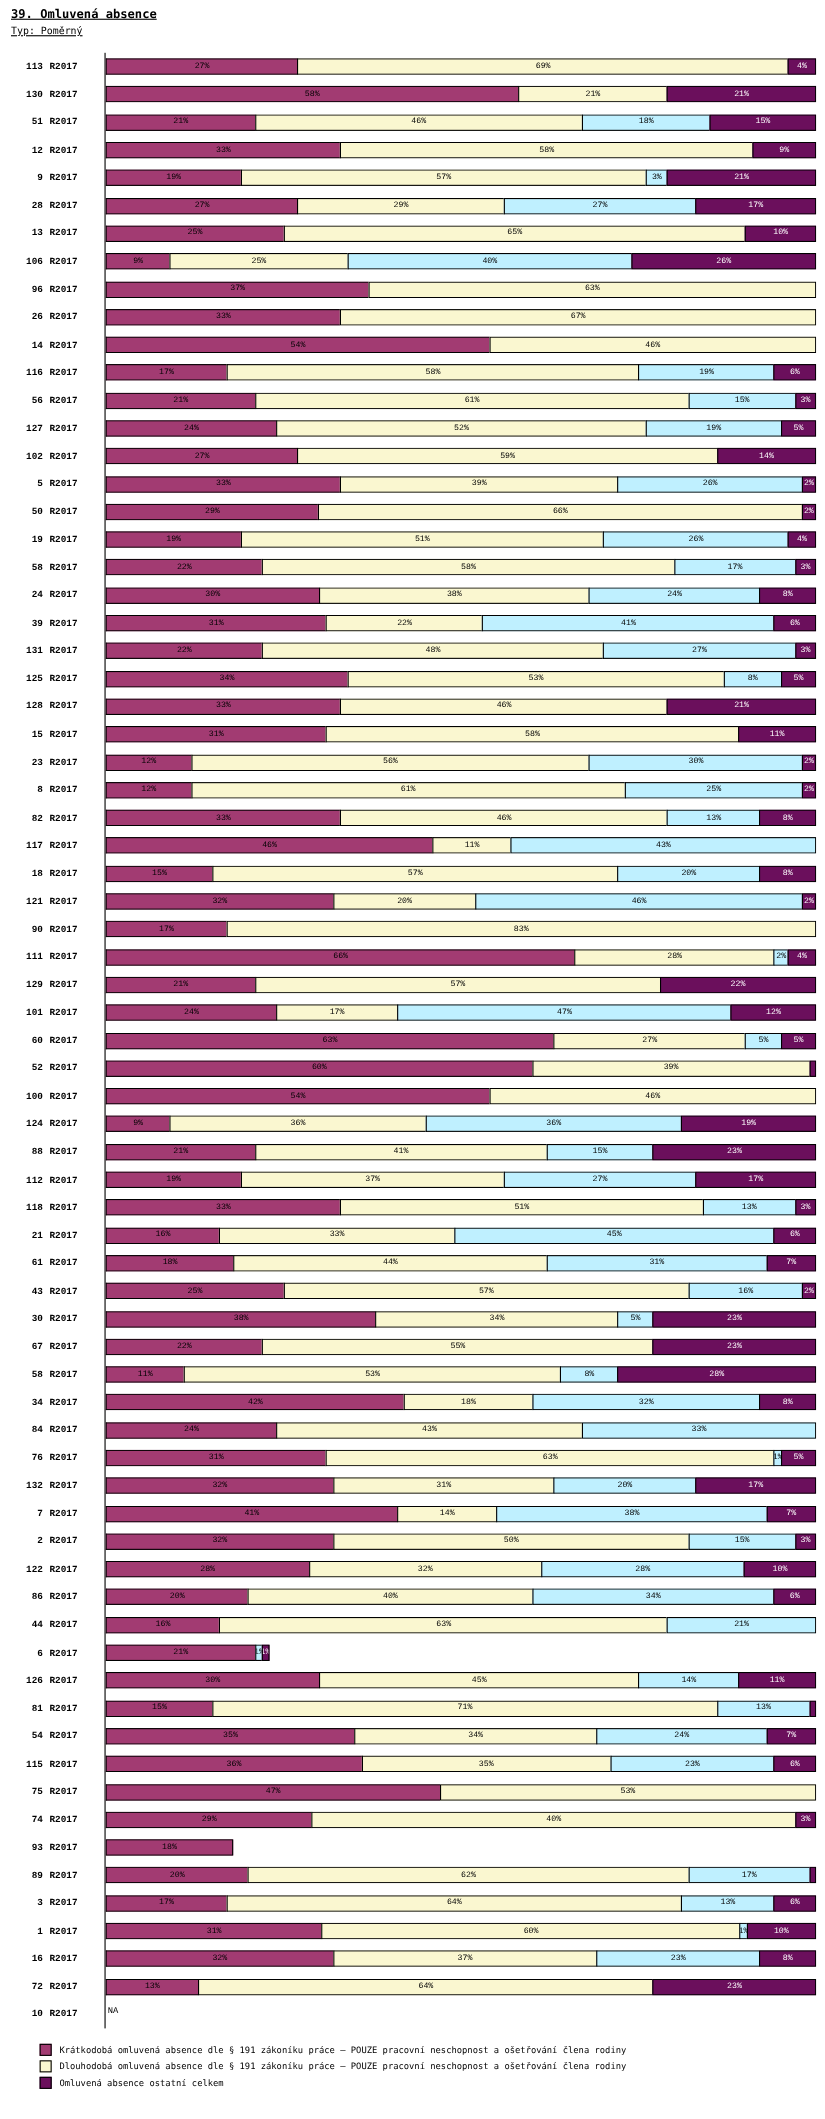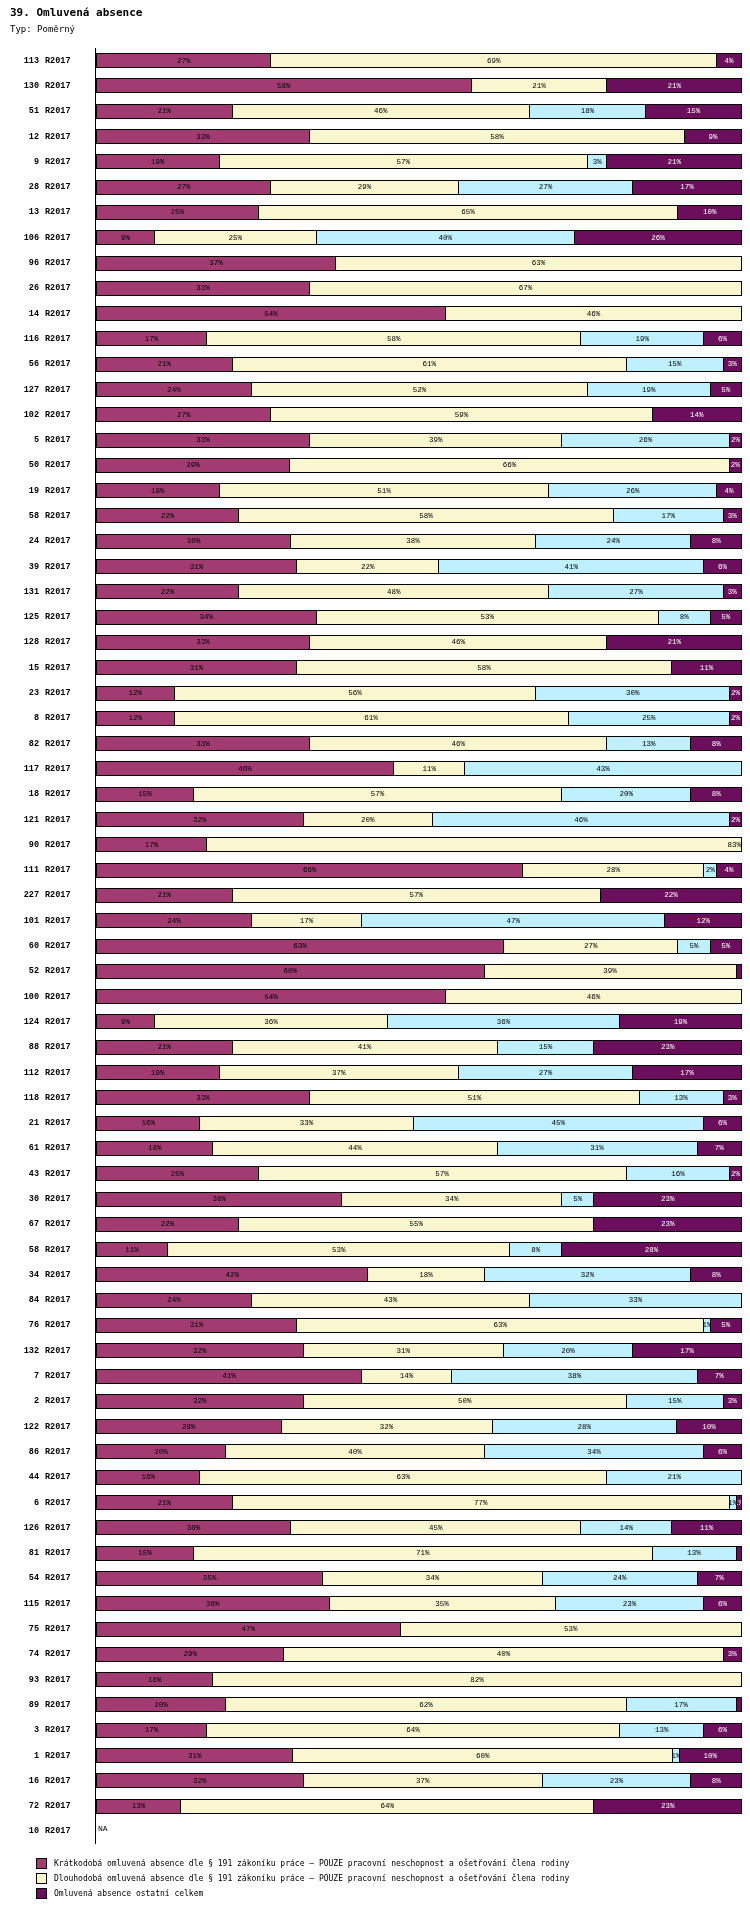--- a/index.html
+++ b/index.html
@@ -14,20 +14,21 @@
   }
   .page {
     position: relative;
     width: 750px;
     min-height: 1926px;
     box-sizing: border-box;
     padding: 6px 8px 4px 8px;
   }
   .title-block {
     margin: 0 0 0 2px;
+    text-decoration: underline;
   }
   .title-line {
     font-size: 11px;
     font-weight: bold;
     line-height: 14px;
     white-space: pre;
   }
   .subtitle-line {
     font-size: 9px;
     line-height: 13px;
@@ -719,21 +720,21 @@
         </div>
         <div class="row">
           <div class="row-labels">
             <span class="row-id">90</span>
             <span class="row-period">R2017</span>
           </div>
           <div class="bar">
             <div class="seg s0" style="width: 17%;">
               <span class="seg-label">17%</span>
             </div>
-            <div class="seg s1" style="width: 83%; justify-content: flex-end;">
+            <div class="seg s1" style="width: 83%;">
               <span class="seg-label">83%</span>
             </div>
           </div>
         </div>
         <div class="row">
           <div class="row-labels">
             <span class="row-id">111</span>
             <span class="row-period">R2017</span>
           </div>
           <div class="bar">
@@ -746,21 +747,21 @@
             <div class="seg s2" style="width: 2%;">
               <span class="seg-label">2%</span>
             </div>
             <div class="seg s3" style="width: 4%;">
               <span class="seg-label">4%</span>
             </div>
           </div>
         </div>
         <div class="row">
           <div class="row-labels">
-            <span class="row-id">227</span>
+            <span class="row-id">129</span>
             <span class="row-period">R2017</span>
           </div>
           <div class="bar">
             <div class="seg s0" style="width: 21%;">
               <span class="seg-label">21%</span>
             </div>
             <div class="seg s1" style="width: 57%;">
               <span class="seg-label">57%</span>
             </div>
             <div class="seg s3" style="width: 22%;">
@@ -1212,23 +1213,20 @@
         </div>
         <div class="row">
           <div class="row-labels">
             <span class="row-id">6</span>
             <span class="row-period">R2017</span>
           </div>
           <div class="bar">
             <div class="seg s0" style="width: 21%;">
               <span class="seg-label">21%</span>
             </div>
-            <div class="seg s1" style="width: 77%;">
-              <span class="seg-label">77%</span>
-            </div>
             <div class="seg s2" style="width: 1%;">
               <span class="seg-label">1%</span>
             </div>
             <div class="seg s3" style="width: 1%;">
               <span class="seg-label">1%</span>
             </div>
           </div>
         </div>
         <div class="row">
           <div class="row-labels">
@@ -1342,23 +1340,20 @@
           </div>
         </div>
         <div class="row">
           <div class="row-labels">
             <span class="row-id">93</span>
             <span class="row-period">R2017</span>
           </div>
           <div class="bar">
             <div class="seg s0" style="width: 18%;">
               <span class="seg-label">18%</span>
-            </div>
-            <div class="seg s1" style="width: 82%;">
-              <span class="seg-label">82%</span>
             </div>
           </div>
         </div>
         <div class="row">
           <div class="row-labels">
             <span class="row-id">89</span>
             <span class="row-period">R2017</span>
           </div>
           <div class="bar">
             <div class="seg s0" style="width: 20%;">

